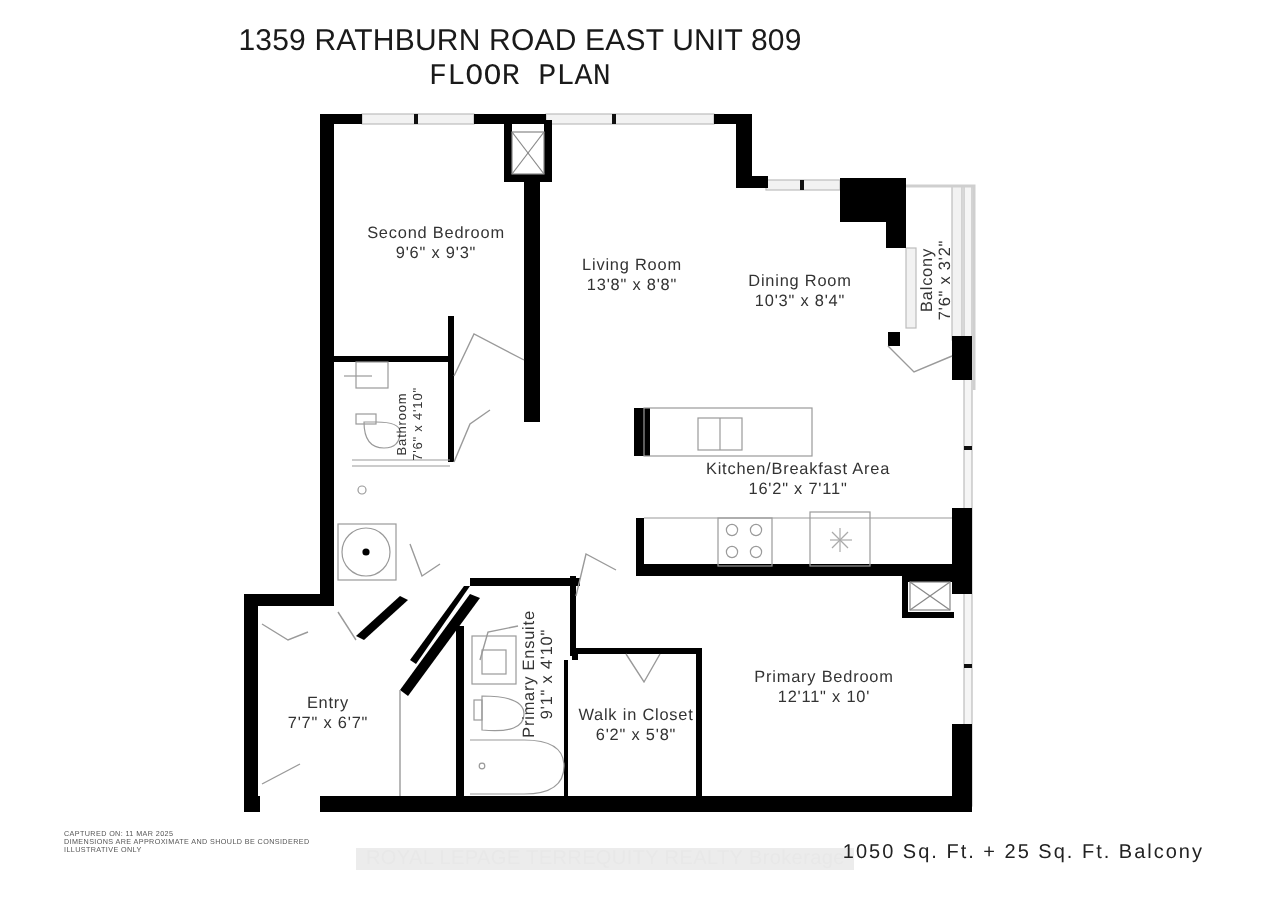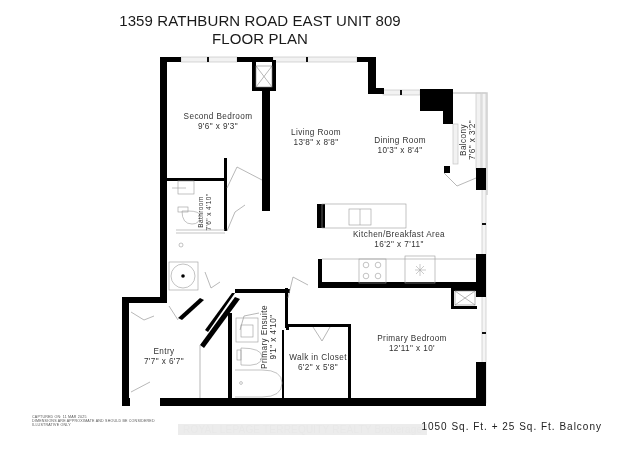--- a/index.html
+++ b/index.html
@@ -1,19 +1,19 @@
 <!DOCTYPE html>
 <html><head>
 <meta charset="utf-8">
 <style>
   html, body { margin: 0; padding: 0; background: #ffffff; }
   body { width: 640px; height: 453px; position: relative; overflow: hidden; font-family: "Liberation Sans", sans-serif; color: #222; }
   .title { position: absolute; left: 0; width: 520px; text-align: center; font-size: 15px; color: #1a1a1a; letter-spacing: 0.1px; }
   .title.l1 { top: 12px; }
-  .title.l2 { top: 30px; }
+  .title.l2 { top: 30px; font-family: Liberation Mono, monospace; }
   svg.plan { position: absolute; left: 0; top: 0; }
   .room-label { font-family: "Liberation Sans", sans-serif; font-size: 8.2px; fill: #333; letter-spacing: 0.4px; }
   .room-dim { font-family: "Liberation Sans", sans-serif; font-size: 8.2px; fill: #333; letter-spacing: 0.4px; }
   .disclaimer { position: absolute; left: 32px; top: 415px; font-size: 3.6px; line-height: 4px; color: #555; font-family: "Liberation Sans", sans-serif; letter-spacing: 0.2px; }
   .sqft { position: absolute; right: 38px; top: 421px; font-size: 10px; color: #222; letter-spacing: 1px; font-family: "Liberation Sans", sans-serif; }
   .watermark { position: absolute; left: 178px; top: 424px; font-size: 10px; color: #e8e8e8; letter-spacing: 0.2px; background: rgba(200,200,200,0.35); padding: 0 5px; font-family: "Liberation Sans", sans-serif; }
 </style>
 </head>
 <body>
 

